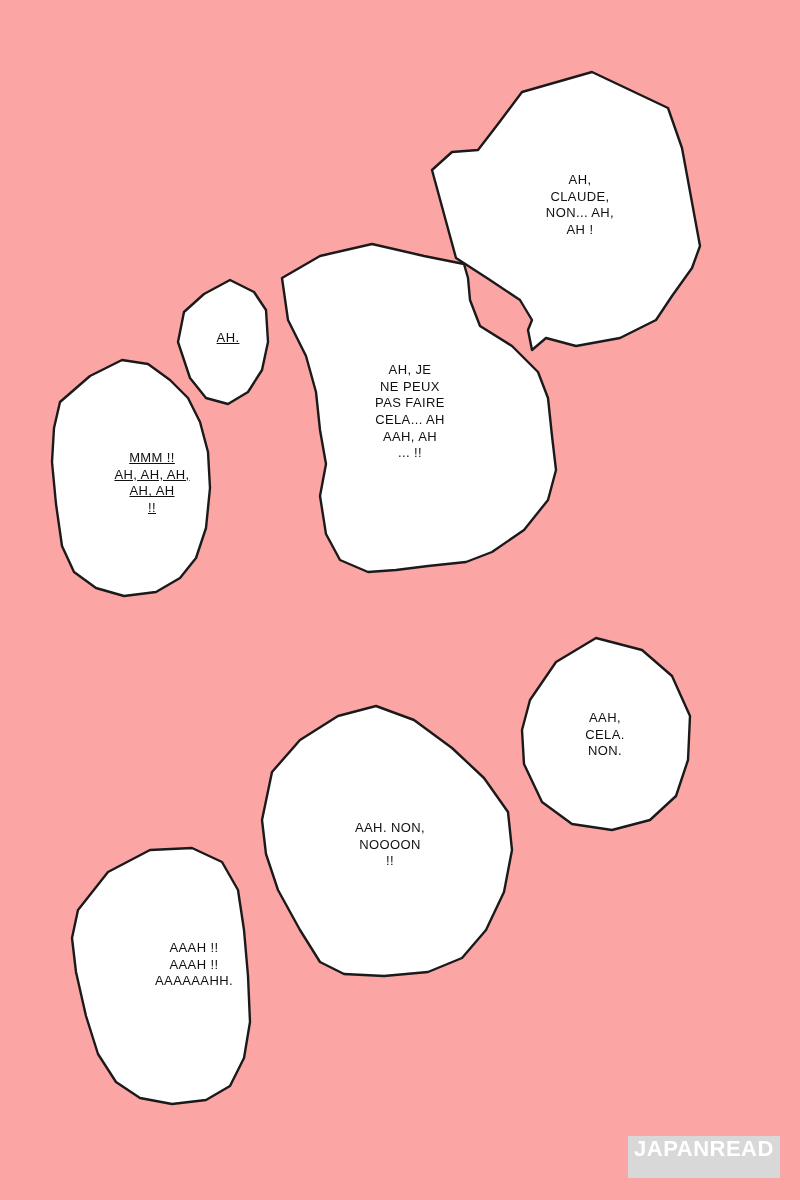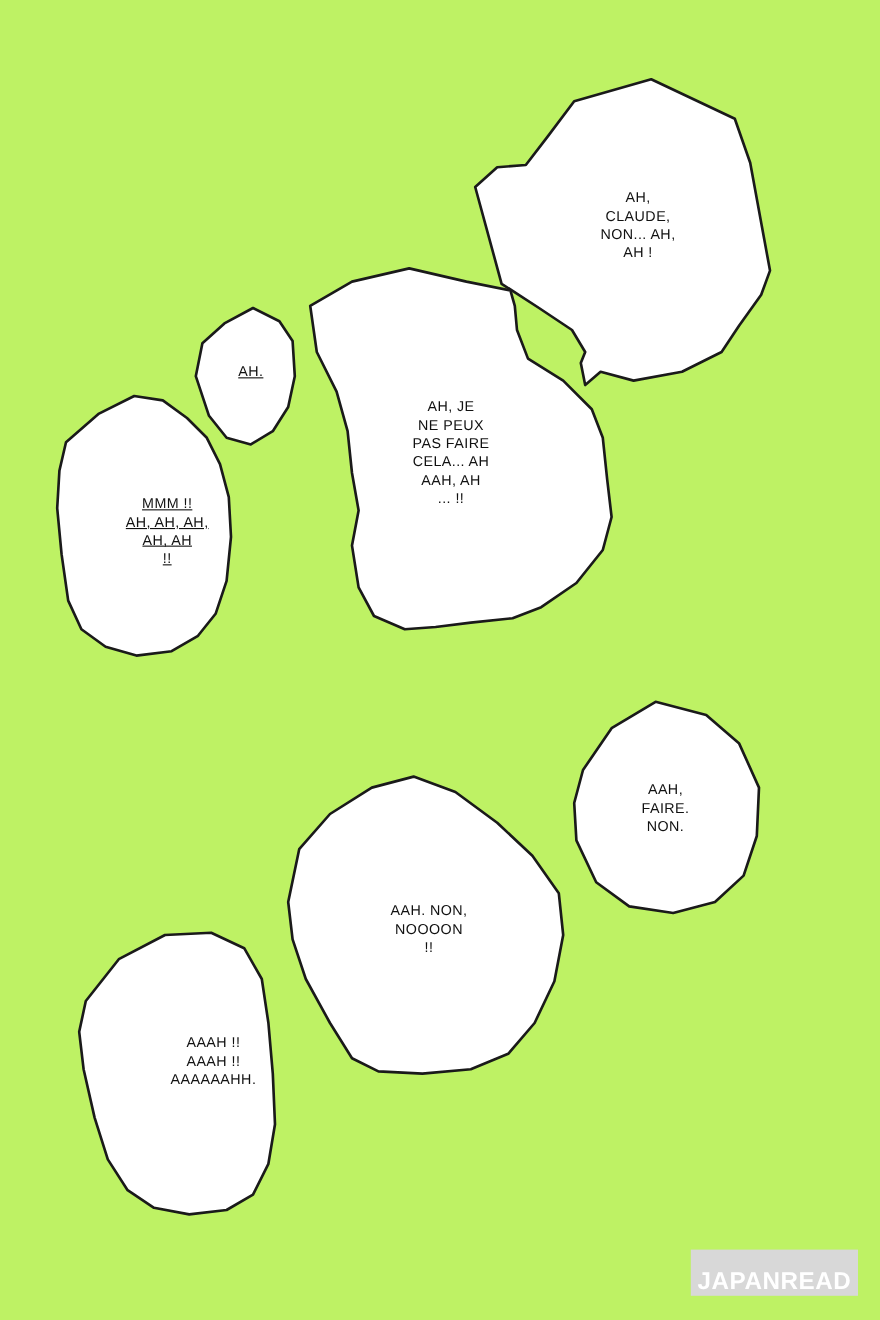--- a/index.html
+++ b/index.html
@@ -4,21 +4,21 @@
 <style>
   html, body {
     margin: 0;
     padding: 0;
     background: #ffffff;
   }
   #page {
     position: relative;
     width: 800px;
     height: 1200px;
-    background: #bef264;
+    background: #fca5a5;
     overflow: hidden;
     font-family: "Liberation Sans", sans-serif;
   }
   #page svg.balloons {
     position: absolute;
     top: 0;
     left: 0;
     width: 800px;
     height: 1200px;
   }
@@ -40,21 +40,21 @@
     user-select: none;
   }
   .watermark {
     position: absolute;
     right: 20px;
     bottom: 22px;
     width: 152px;
     height: 42px;
     background: #d8d8d8;
     display: flex;
-    align-items: flex-end;
+    align-items: flex-start;
     justify-content: center;
   }
   .watermark span {
     font-family: "Liberation Sans", sans-serif;
     font-weight: bold;
     font-size: 22px;
     letter-spacing: 0.5px;
     color: #ffffff;
   }
 </style>
@@ -86,21 +86,21 @@
 CELA... AH
 AAH, AH
 ... !!</div>
 
   <div class="balloon-text" style="left:72px; top:450px; width:160px; font-size:13px;text-decoration:underline;">MMM !!
 AH, AH, AH,
 AH, AH
 !!</div>
 
   <div class="balloon-text" style="left:540px; top:710px; width:130px; font-size:13px;">AAH,
-FAIRE.
+CELA.
 NON.</div>
 
   <div class="balloon-text" style="left:300px; top:820px; width:180px; font-size:13px;">AAH. NON,
 NOOOON
 !!</div>
 
   <div class="balloon-text" style="left:104px; top:940px; width:180px; font-size:13px;">AAAH !!
 AAAH !!
 AAAAAAHH.</div>
 

